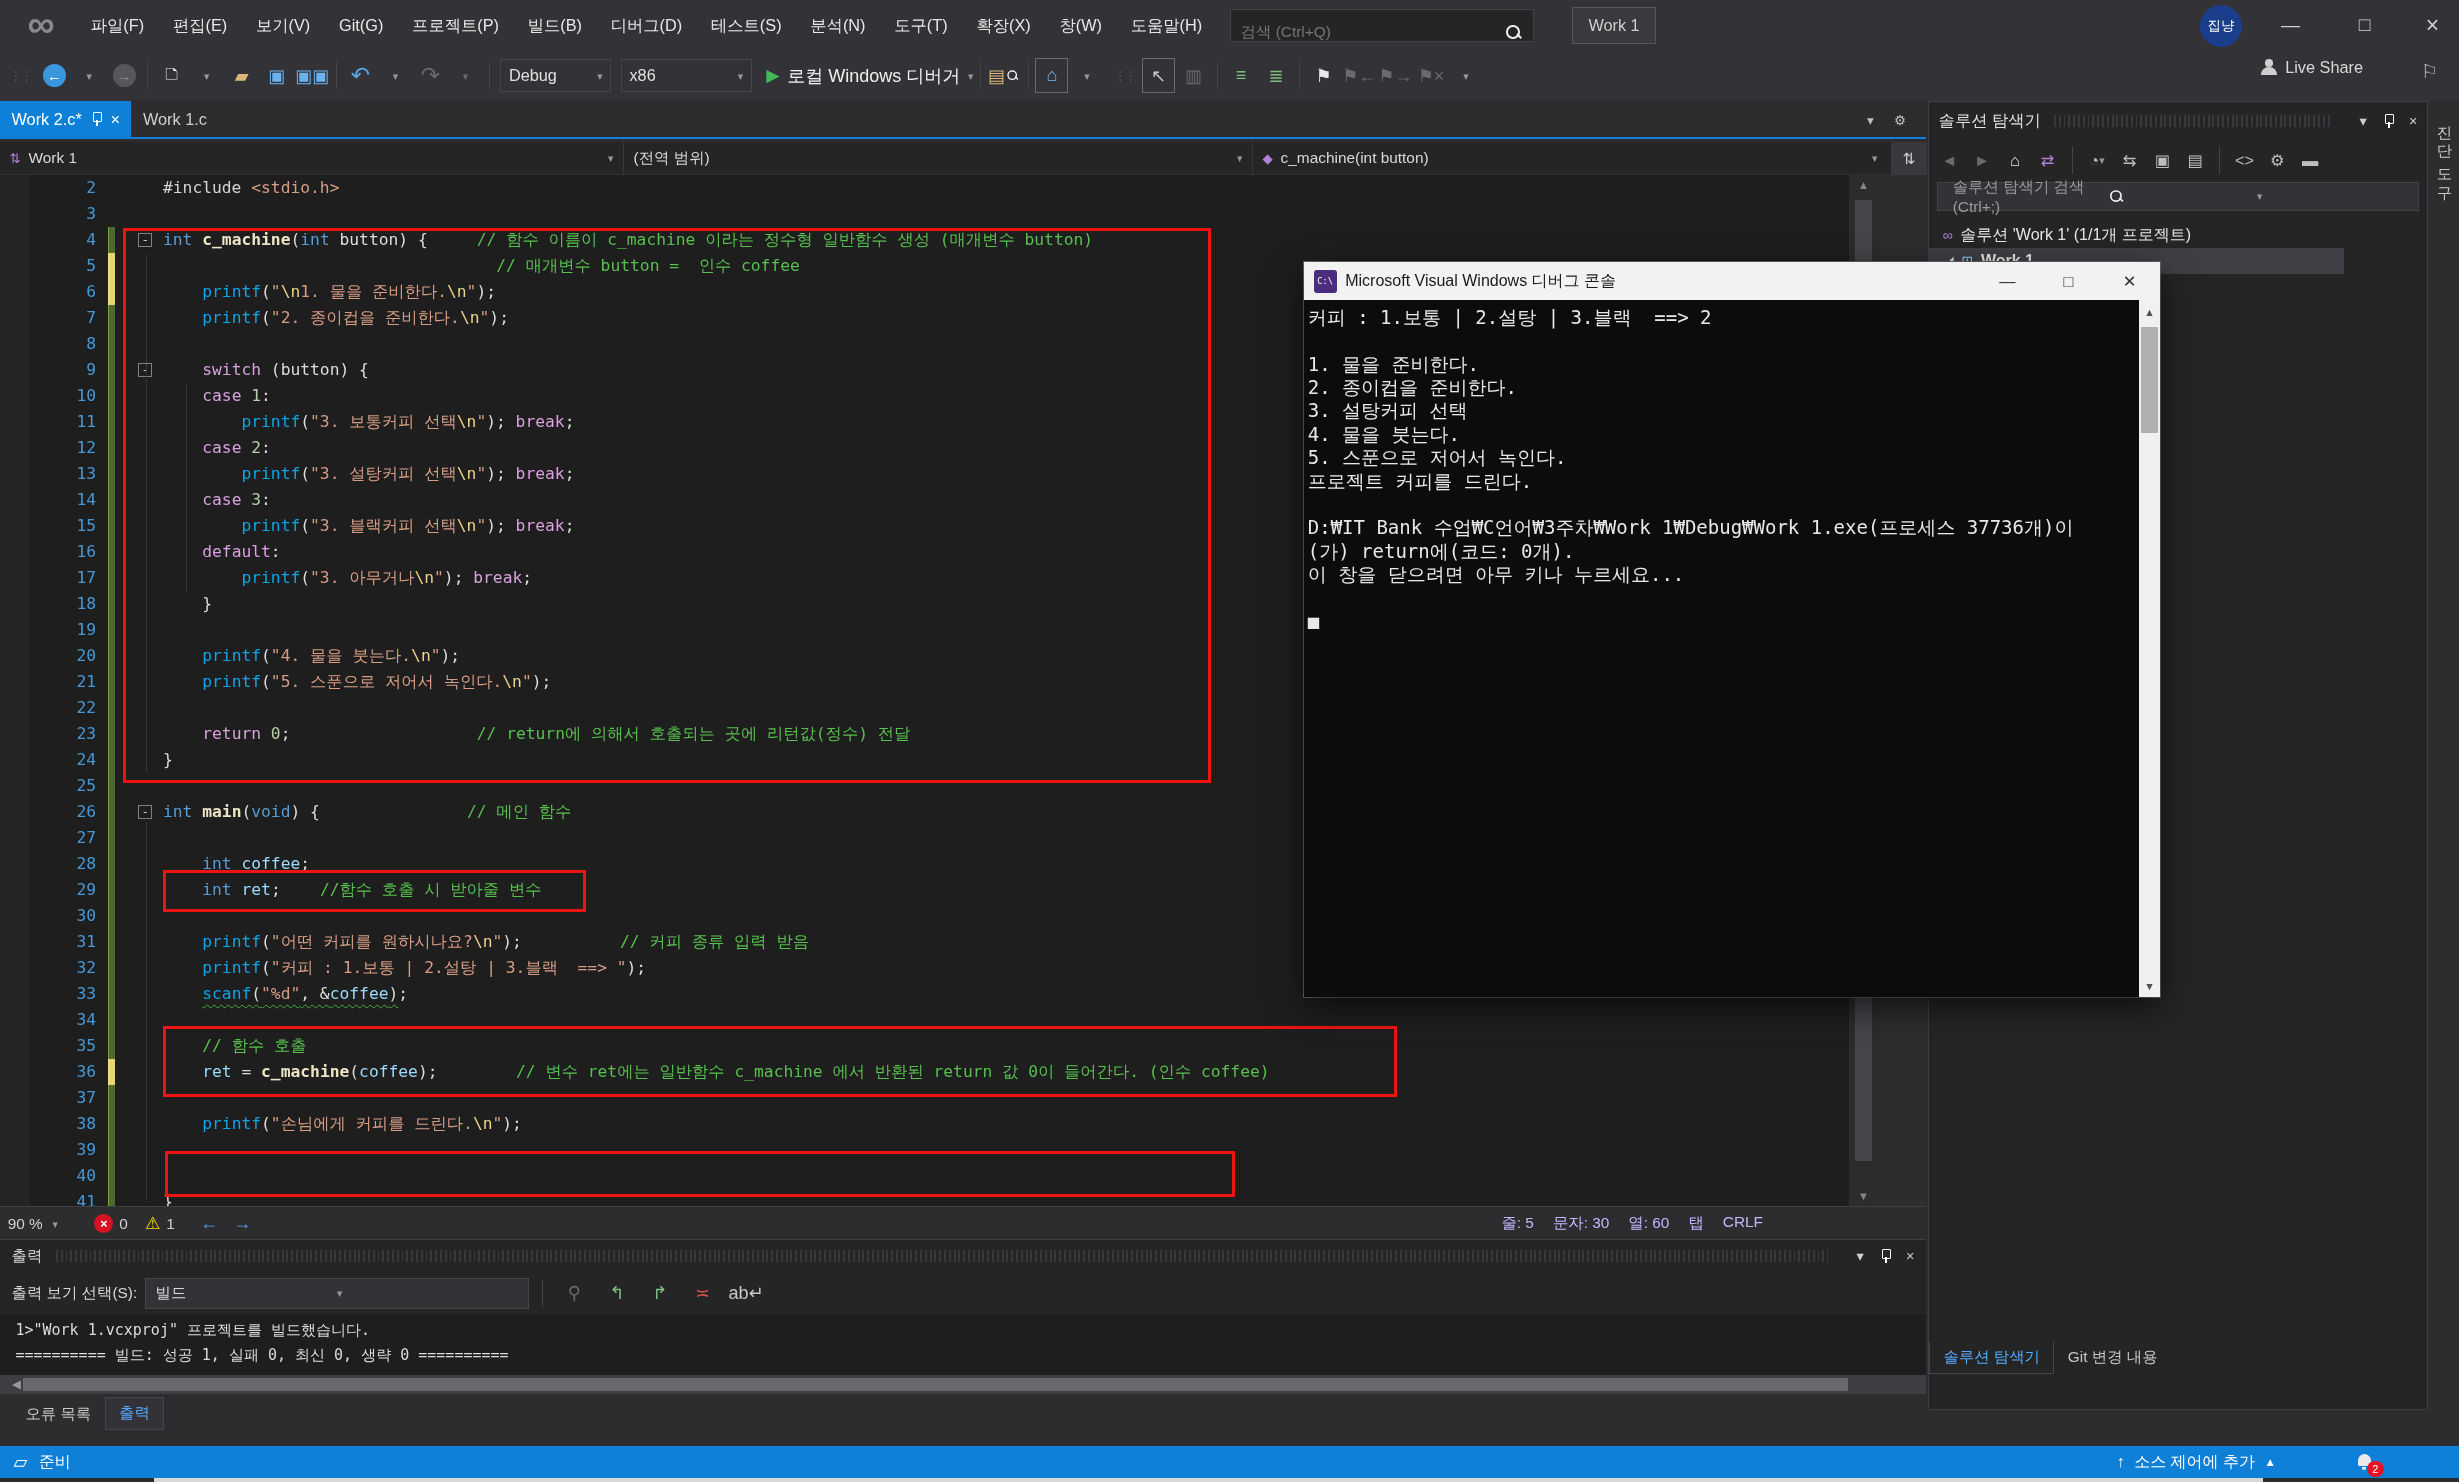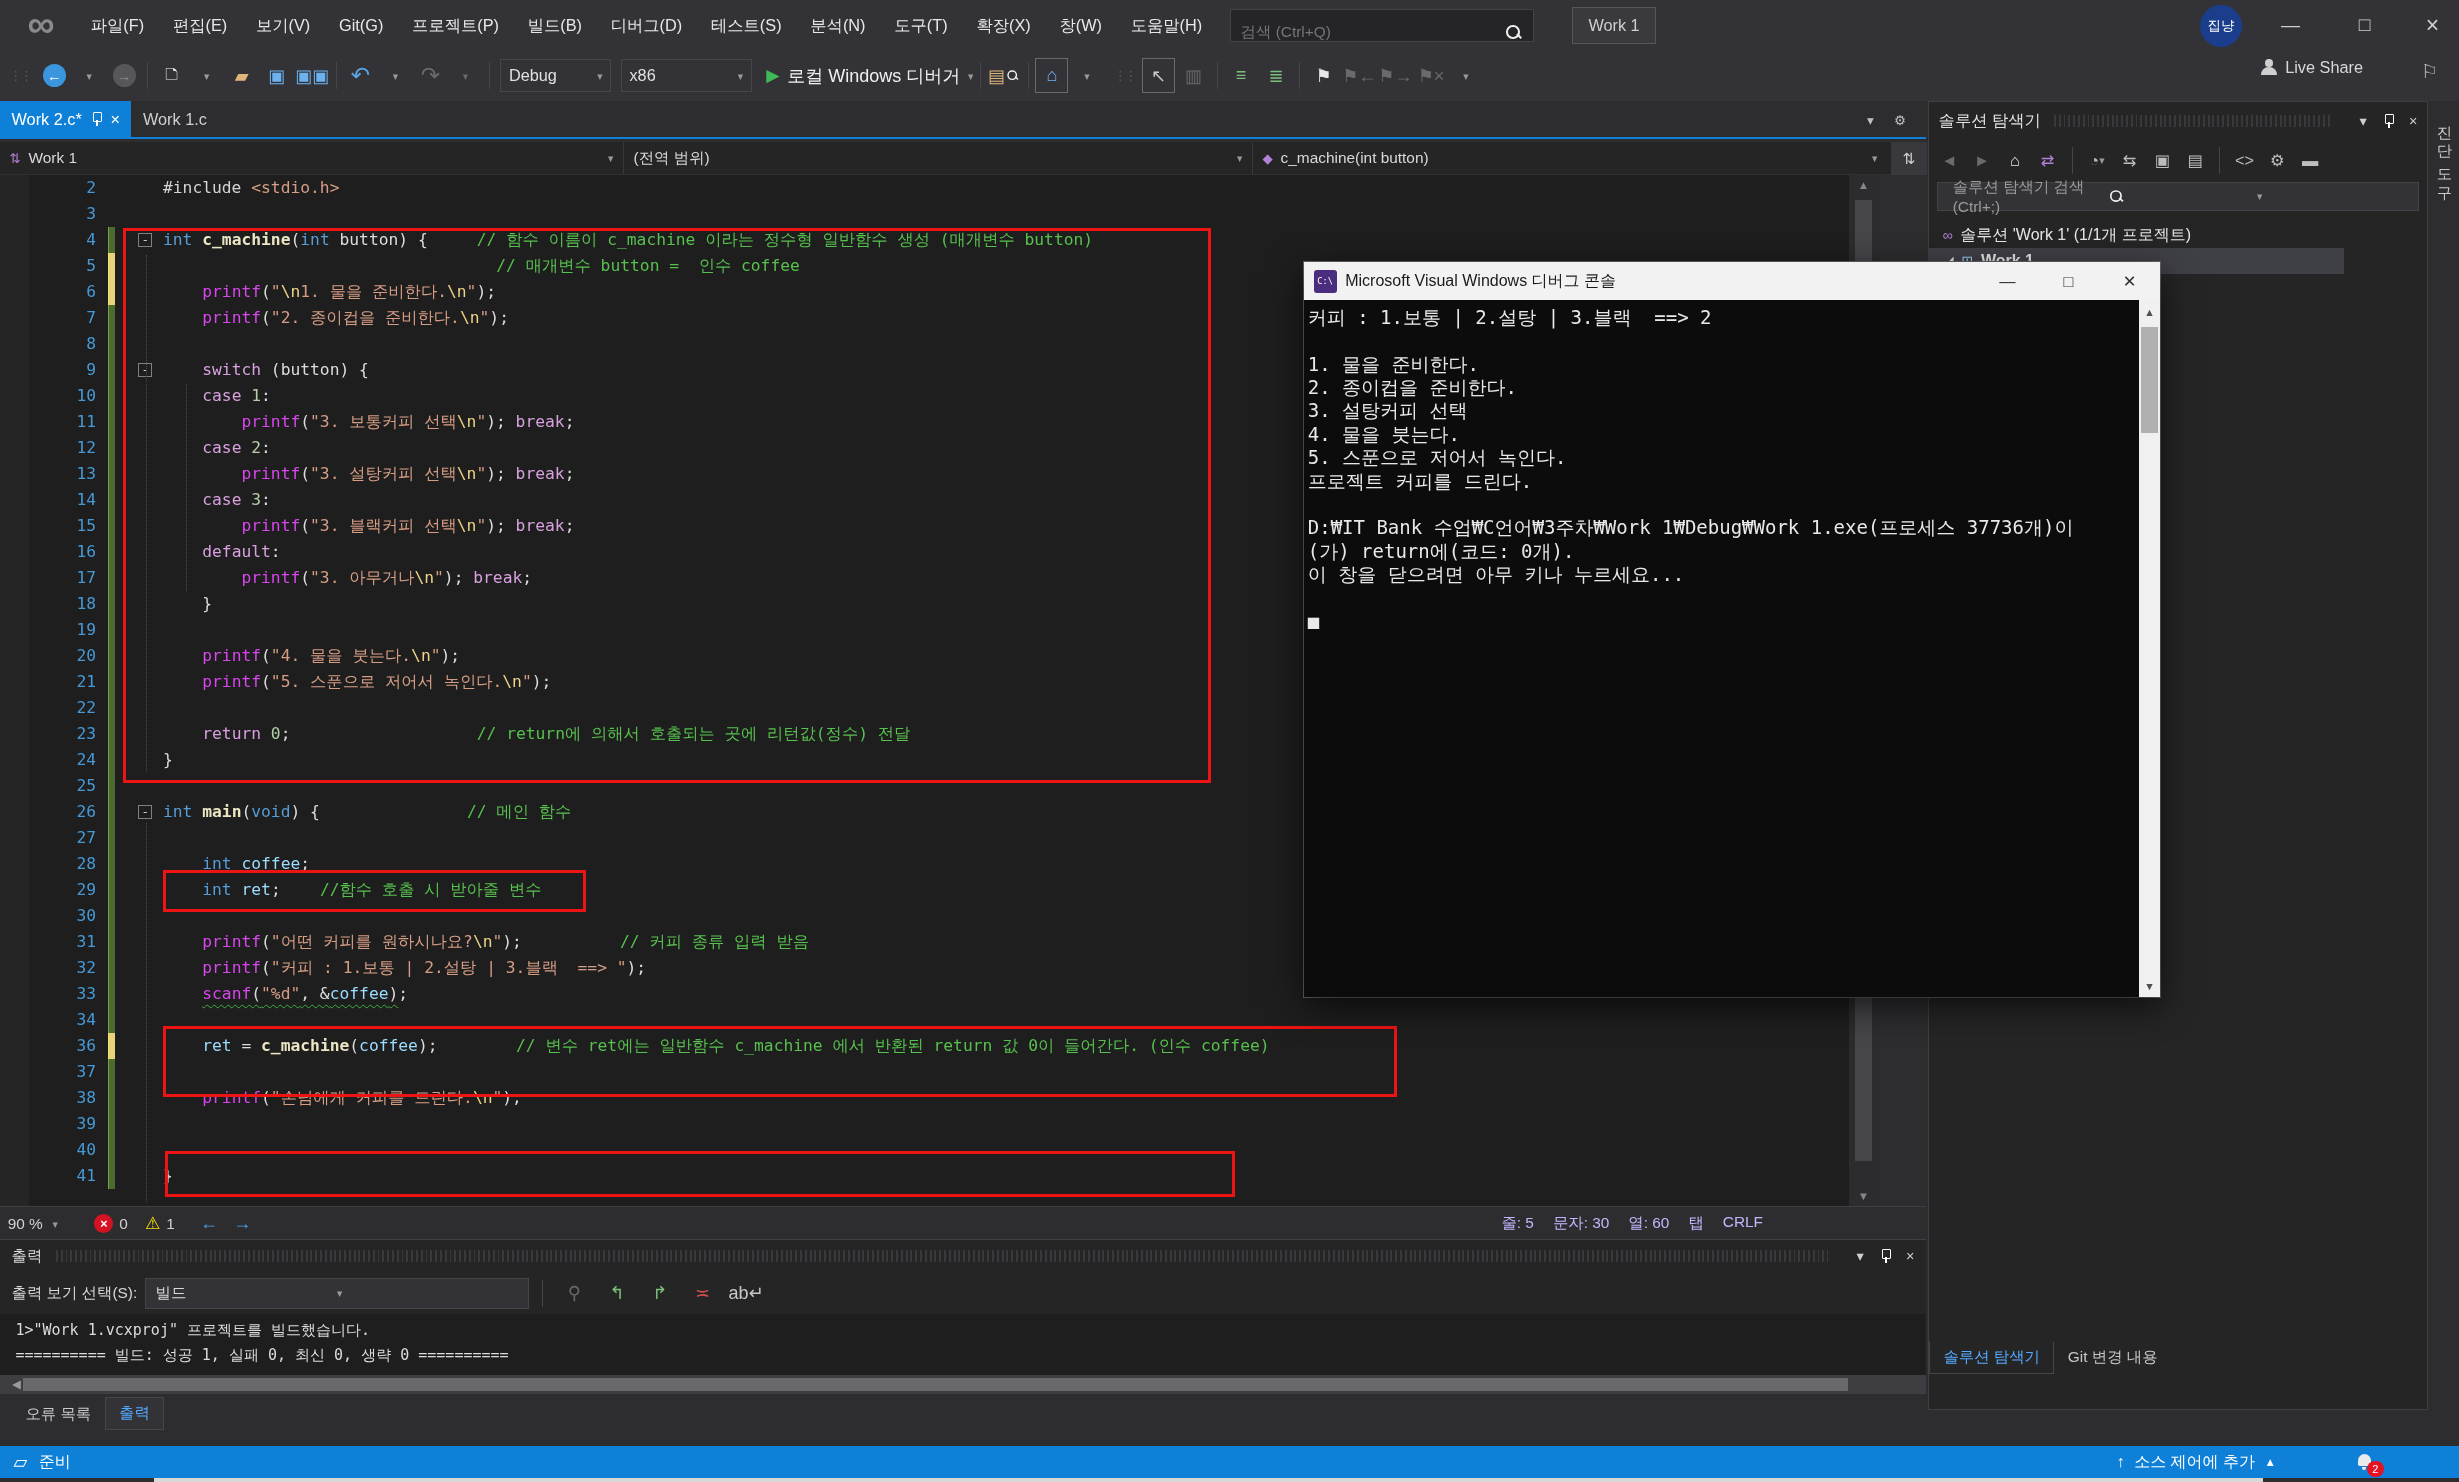--- a/index.html
+++ b/index.html
@@ -58,21 +58,21 @@
   #editor{left:0;top:175px;width:1878px;height:1031px;background:#1e1e1e;overflow:hidden}
   #bp-margin{position:absolute;left:0;top:0;width:29px;height:1031px;background:#252526}
   .code-row{position:relative;height:26px;line-height:26px;white-space:pre;font-family:"DejaVu Sans Mono",monospace;font-size:16.3px}
   .ln{position:absolute;left:38px;width:58px;text-align:right;color:#4799d6;font-family:"DejaVu Sans Mono",monospace}
   .bar{position:absolute;left:108px;width:6.7px;top:0;height:100%}
   .bar.g{background:#4d6b2f;border-left:1.9px solid #77a344}
   .bar.y{background:#e8d27a;border-left:1.9px solid #f5e074}
   .fold{position:absolute;left:138px;top:5.8px;width:14.4px;height:14.4px;border:1px solid #808080;color:#c8c8c8;font-size:12.5px;line-height:11.5px;text-align:center;background:#1e1e1e}
   .code{position:absolute;left:163px;top:0}
   .tk-pl{color:#dcdcdc}.tk-kw{color:#569cd6}.tk-ctl{color:#d8a0df}
-  .tk-fn{color:#d946ef}.tk-fnb{color:#ece5c4;font-weight:bold}
+  .tk-fn{color:#0ea5e9}.tk-fnb{color:#ece5c4;font-weight:bold}
   .tk-str{color:#d69d85}.tk-esc{color:#eed285}.tk-com{color:#57c04e}
   .tk-num{color:#b5cea8}.tk-var{color:#9cdcfe}
   .tk-pre{color:#d4d4d4}
   .sq{text-decoration:underline wavy #3fae3f 1.4px;text-underline-offset:4.8px}
   .guide{position:absolute;width:0;border-left:1px dotted #4c4c4c}
   .red-box{position:absolute;border:3.8px solid #ee1414;pointer-events:none}
   #ed-scroll{position:absolute;left:1849px;top:0;width:29px;height:1031px;background:#2c2c2e}
   #ed-thumb{position:absolute;left:5.8px;top:25px;width:17.3px;height:961px;background:#45454a}
   .sarr{position:absolute;left:0;width:29px;text-align:center;color:#86868a;font-size:11.5px}
 
@@ -291,20 +291,21 @@
         <div class="code-row"><span class="ln">25</span><span class="bar g"></span><span class="code"></span></div>
         <div class="code-row"><span class="ln">26</span><span class="bar g"></span><span class="fold">-</span><span class="code"><span class="tk-kw">int</span><span class="tk-pl"> </span><span class="tk-fnb">main</span><span class="tk-pl">(</span><span class="tk-kw">void</span><span class="tk-pl">) {               </span><span class="tk-com">// 메인 함수</span></span></div>
         <div class="code-row"><span class="ln">27</span><span class="bar g"></span><span class="code"></span></div>
         <div class="code-row"><span class="ln">28</span><span class="bar g"></span><span class="code"><span class="tk-pl">    </span><span class="tk-kw">int</span><span class="tk-pl"> </span><span class="tk-var">coffee</span><span class="tk-pl">;</span></span></div>
         <div class="code-row"><span class="ln">29</span><span class="bar g"></span><span class="code"><span class="tk-pl">    </span><span class="tk-kw">int</span><span class="tk-pl"> </span><span class="tk-var">ret</span><span class="tk-pl">;    </span><span class="tk-com">//함수 호출 시 받아줄 변수</span></span></div>
         <div class="code-row"><span class="ln">30</span><span class="bar g"></span><span class="code"></span></div>
         <div class="code-row"><span class="ln">31</span><span class="bar g"></span><span class="code"><span class="tk-pl">    </span><span class="tk-fn">printf</span><span class="tk-pl">(</span><span class="tk-str">"어떤 커피를 원하시나요?</span><span class="tk-esc">\n</span><span class="tk-str">"</span><span class="tk-pl">);          </span><span class="tk-com">// 커피 종류 입력 받음</span></span></div>
         <div class="code-row"><span class="ln">32</span><span class="bar g"></span><span class="code"><span class="tk-pl">    </span><span class="tk-fn">printf</span><span class="tk-pl">(</span><span class="tk-str">"커피 : 1.보통 | 2.설탕 | 3.블랙  ==&gt; "</span><span class="tk-pl">);</span></span></div>
         <div class="code-row"><span class="ln">33</span><span class="bar g"></span><span class="code"><span class="tk-pl">    </span><span class="tk-fn sq">scanf</span><span class="tk-pl sq">(</span><span class="tk-str sq">"%d"</span><span class="tk-pl sq">, &amp;</span><span class="tk-var sq">coffee</span><span class="tk-pl sq">)</span><span class="tk-pl">;</span></span></div>
         <div class="code-row"><span class="ln">34</span><span class="bar g"></span><span class="code"></span></div>
+        <div class="code-row"><span class="ln">35</span><span class="bar g"></span><span class="code"><span class="tk-pl">    </span><span class="tk-com">// 함수 호출</span></span></div>
         <div class="code-row"><span class="ln">36</span><span class="bar y"></span><span class="code"><span class="tk-pl">    </span><span class="tk-var">ret</span><span class="tk-pl"> = </span><span class="tk-fnb">c_machine</span><span class="tk-pl">(</span><span class="tk-var">coffee</span><span class="tk-pl">);        </span><span class="tk-com">// 변수 ret에는 일반함수 c_machine 에서 반환된 return 값 0이 들어간다. (인수 coffee)</span></span></div>
         <div class="code-row"><span class="ln">37</span><span class="bar g"></span><span class="code"></span></div>
         <div class="code-row"><span class="ln">38</span><span class="bar g"></span><span class="code"><span class="tk-pl">    </span><span class="tk-fn">printf</span><span class="tk-pl">(</span><span class="tk-str">"손님에게 커피를 드린다.</span><span class="tk-esc">\n</span><span class="tk-str">"</span><span class="tk-pl">);</span></span></div>
         <div class="code-row"><span class="ln">39</span><span class="bar g"></span><span class="code"></span></div>
         <div class="code-row"><span class="ln">40</span><span class="bar g"></span></div>
         <div class="code-row"><span class="ln">41</span><span class="bar g"></span><span class="code"><span class="tk-pl">}</span></span></div>
       </div>
     <div class="guide" style="left:146px;top:80px;height:516px"></div>
     <div class="guide" style="left:186px;top:209px;height:207px"></div>
     <div class="guide" style="left:146px;top:648px;height:379px"></div>

